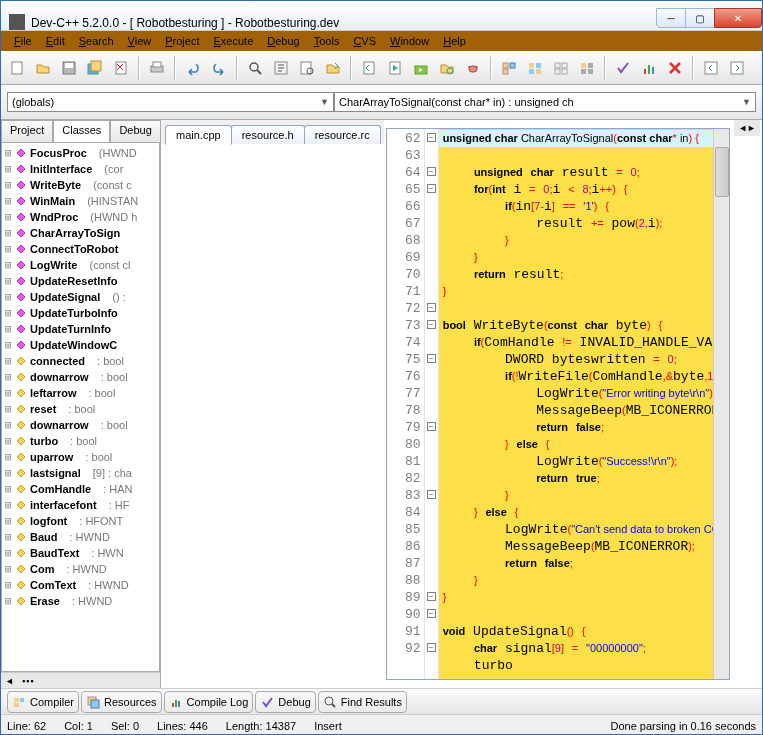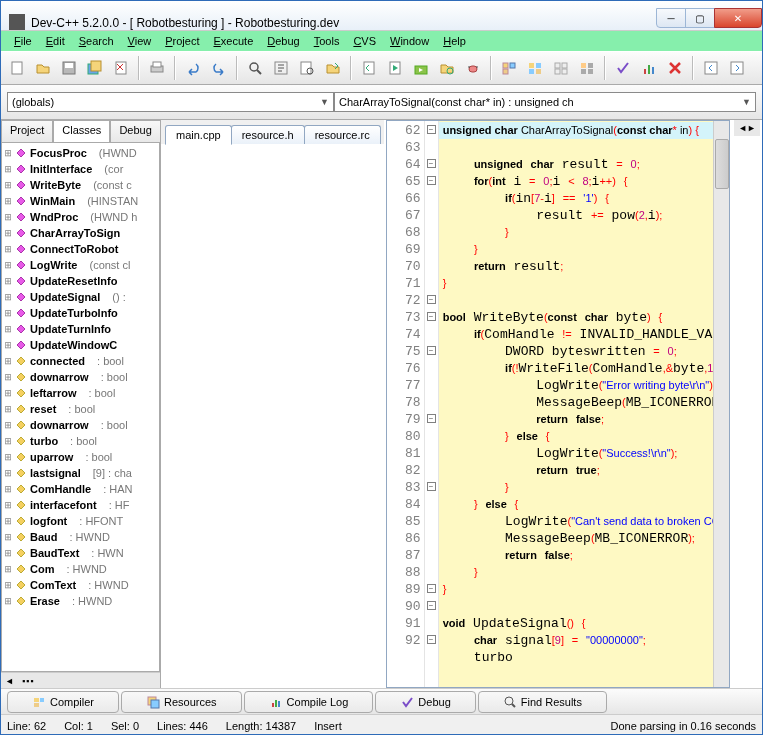--- a/index.html
+++ b/index.html
@@ -4,21 +4,21 @@
 <style>
 *{margin:0;padding:0;box-sizing:border-box;font-family:"Segoe UI",Tahoma,sans-serif;font-size:11px}
 body{background:#fff;width:763px;height:735px;overflow:hidden;border:1px solid #2e6bb8}
 .titlebar{height:30px;background:linear-gradient(#fff,#e8f0f8);display:flex;align-items:flex-end;padding:0 0 0 8px;border-bottom:1px solid #ccc}
 .titlebar-icon{width:16px;height:16px;margin-right:6px;background:#555;display:inline-block}
 .title{flex:1;color:#000;font-size:12px}
 .winbtns{display:flex;height:22px;margin-top:-2px}
 .winbtn{width:30px;height:20px;display:flex;align-items:center;justify-content:center;background:linear-gradient(#f7f9fc,#dde7f3);border:1px solid #9cb6d6;margin-left:-1px;font-size:10px}
 .winbtn.min{border-radius:0 0 0 4px}
 .winbtn.close{background:linear-gradient(#f19d8a,#d9452d);color:#fff;border-color:#a33;border-radius:0 0 4px 0;width:48px}
-.menubar{height:20px;display:flex;align-items:center;padding:0 6px;background:#86efac}
+.menubar{height:20px;display:flex;align-items:center;padding:0 6px;background:#a16207}
 .menubar span{padding:2px 7px;cursor:default}
 .menubar u{text-decoration:underline}
 .toolbar{height:34px;background:linear-gradient(#fcfcfc,#e6e6e6);border-top:1px solid #fff;border-bottom:1px solid #aaa;display:flex;align-items:center;padding:0 4px;gap:2px}
 .tbtn{width:24px;height:24px;display:flex;align-items:center;justify-content:center;border:1px solid transparent;border-radius:3px}
 .tsep{width:2px;height:24px;border-left:1px solid #bbb;border-right:1px solid #fff;margin:0 3px}
 .combos{height:35px;background:linear-gradient(#fcfcfc,#e6e6e6);border-bottom:1px solid #aaa;display:flex;padding:2px 6px;align-items:center}
 .combo{flex:1;height:20px;background:#fff;border:1px solid #8a8a8a;display:flex;align-items:center;padding:0 4px;font-family:Consolas,monospace;font-size:12px}
 .combo .arrow{margin-left:auto;color:#555;font-size:9px}
 .mainrow{display:flex;height:568px}
 .left{width:160px;border-right:1px solid #aaa;display:flex;flex-direction:column;background:#f0f0f0}
@@ -28,35 +28,35 @@
 .tree{flex:1;background:#fff;border:1px solid #aaa;margin:0;overflow:hidden;padding:2px 0}
 .titem{display:flex;align-items:center;padding:1px 2px;white-space:nowrap;overflow:hidden;font-size:11px;height:16px}
 .ticon{width:12px;height:12px;margin:0 3px;flex-shrink:0}
 .tname{font-weight:bold;color:#000}
 .targ{color:#777;margin-left:12px}
 .lscroll{height:16px;background:#e8e8e8;border-top:1px solid #ccc;display:flex;align-items:center;padding:0 4px}
 .right{flex:1;display:flex;overflow:hidden}
 .filetabs{height:24px;display:flex;align-items:flex-end;background:#f0f0f0;padding:2px 4px 0}
 .ftab{padding:3px 10px;border:1px solid #91a7c2;border-bottom:none;background:linear-gradient(#fff,#eaf1f9);border-radius:3px 3px 0 0;margin-right:-1px;font-size:11px}
 .ftab.active{background:#fff;border-bottom:1px solid #fff;margin-bottom:-1px;z-index:2}
-.editor{flex:1;display:flex;border:1px solid #91a7c2;background:#fef9c3;overflow:hidden;margin:0 2px}
+.editor{flex:1;display:flex;border:1px solid #91a7c2;background:#fde047;overflow:hidden;margin:8px 2px}
 .gutter{width:38px;background:#fff;text-align:right;padding:1px 3px 0 0;color:#808080;font-family:Consolas,"Courier New",monospace;font-size:13px;line-height:17px;border-right:1px solid #e4e4e4}
 .fold{width:14px;background:#fff;border-right:1px solid #e4e4e4;position:relative}
 .fbox{position:absolute;left:2px;width:9px;height:9px;border:1px solid #808080;background:#fff;font-size:8px;line-height:7px;text-align:center;color:#555}
 .code{flex:1;font-family:Consolas,"Courier New",monospace;font-size:13px;line-height:17px;padding:1px 4px 0;white-space:pre;overflow:hidden}
 .code .hl{background:#d4f4fa;display:block;margin:0 -4px;padding:0 4px}
 .kw{color:#000;font-weight:bold}
 .num{color:#c00080}
 .str{color:#0000ff}
 .op{color:#ff0000}
 .escroll{width:16px;background:#e8e8e8;border-left:1px solid #ccc;position:relative}
 .ethumb{position:absolute;top:18px;left:1px;width:14px;height:50px;background:linear-gradient(90deg,#ddd,#ccc);border:1px solid #aaa;border-radius:2px}
 .hscroll{height:16px;background:#e8e8e8;display:flex;align-items:center;margin:0 2px}
 .bottomtabs{height:26px;display:flex;align-items:center;padding:2px 6px;background:linear-gradient(#fcfcfc,#e6e6e6);border-top:1px solid #ccc;gap:2px}
-.btab{padding:3px 24px;border:1px solid #aaa;background:linear-gradient(#f8f8f8,#eaeaea);border-radius:4px;display:flex;align-items:center;gap:4px}
+.btab{padding:3px 4px;border:1px solid #aaa;background:linear-gradient(#f8f8f8,#eaeaea);border-radius:4px;display:flex;align-items:center;gap:4px}
 .bicon{width:14px;height:14px;display:inline-block}
 .status{height:22px;background:#f0f0f0;border-top:1px solid #ccc;display:flex;align-items:center;padding:0 6px;gap:18px;font-size:11px}
 .status span{white-space:nowrap}
 svg{display:block}
 </style>
 </head>
 <body>
 
 <div class="titlebar">
  <span class="titlebar-icon"></span>

